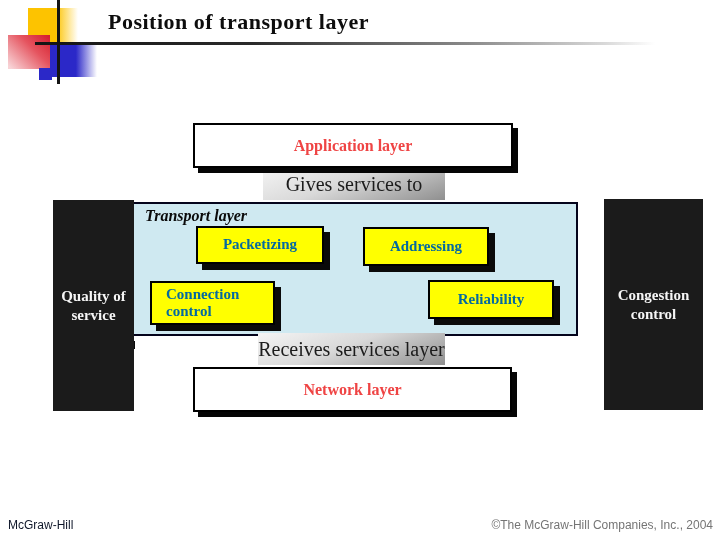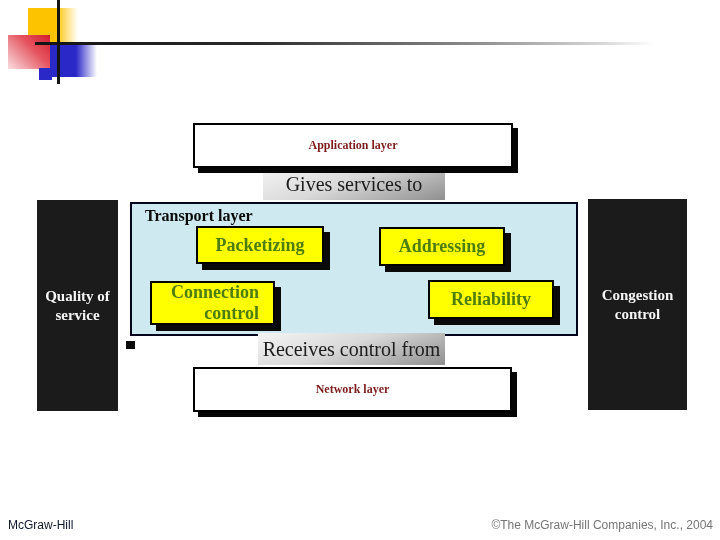--- a/index.html
+++ b/index.html
@@ -16,41 +16,41 @@
     background:linear-gradient(90deg,#2b28c8 0%,#2b28c8 55%,#ffffff 100%);}
   .deco-blue-tab{position:absolute;left:39px;top:68px;width:13px;height:12px;background:#2b28c8;}
   .deco-vline{position:absolute;left:57px;top:0;width:3px;height:84px;background:#141414;}
   .deco-hrule{position:absolute;left:35px;top:42px;width:620px;height:3px;
     background:linear-gradient(90deg,#141414 0%,#2a2a2a 35%,#8a8a8a 70%,#d9d9d9 92%,rgba(255,255,255,0) 100%);}
   
   .slide-title{position:absolute;left:108px;top:9px;font-size:22px;font-weight:bold;color:#0d0d0d;letter-spacing:0.5px;}
   
   .layerbox{position:absolute;background:#ffffff;border:2px solid #000;
     box-shadow:5px 5px 0 #050505;display:flex;align-items:center;justify-content:center;
-    font-weight:bold;font-size:12px;color:#7f1d1d;z-index:4;}
+    font-weight:bold;font-size:16px;color:#ef4444;z-index:4;}
   .connector{position:absolute;display:flex;align-items:center;justify-content:center;
     background:linear-gradient(160deg,#f4f4f4 0%,#d9d9d9 45%,#8f8f8f 100%);
     font-size:20px;color:#1c1c1c;z-index:3;}
   .transport{position:absolute;left:130px;top:202px;width:448px;height:134px;
     background:#cfe9f1;border:2px solid #04041c;box-sizing:border-box;z-index:2;}
-  .transport-label{position:absolute;left:13px;top:3px;font-size:16px;font-weight:bold;color:#0a0a0a;}
+  .transport-label{position:absolute;left:13px;top:3px;font-size:16px;font-weight:bold;color:#0a0a0a;font-style:italic;}
   .transport-notch{position:absolute;left:126px;top:341px;width:9px;height:8px;background:#0a0a0a;z-index:1;}
   .servicebox{position:absolute;background:#ffff00;border:2px solid #000;
     box-shadow:6px 6px 0 #0a0a0a;display:flex;align-items:center;justify-content:center;
-    text-align:right;font-weight:bold;font-size:18px;color:#4d7c0f;line-height:1.15;z-index:5;box-sizing:border-box;}
+    text-align:left;font-weight:bold;font-size:15px;color:#0369a1;line-height:1.15;z-index:5;box-sizing:border-box;}
   .pillar{position:absolute;width:81px;height:211px;background:#1b1b1b;
     display:flex;align-items:center;justify-content:center;text-align:center;
-    color:#f5f5f5;font-weight:bold;font-size:15px;line-height:1.25;z-index:4;}
+    color:#f5f5f5;font-weight:bold;font-size:15px;line-height:1.25;z-index:4;margin-left:16px;}
   
   .box-app{left:193px;top:123px;width:316px;height:41px;}
   .box-net{left:193px;top:367px;width:315px;height:41px;}
   .conn-gives{left:263px;top:168px;width:182px;height:32px;}
   .conn-receives{left:258px;top:333px;width:187px;height:32px;}
   .svc-packetizing{left:196px;top:226px;width:128px;height:38px;}
-  .svc-addressing{left:379px;top:227px;width:126px;height:39px;}
+  .svc-addressing{left:363px;top:227px;width:126px;height:39px;}
   .svc-connection{left:150px;top:281px;width:125px;height:44px;padding:8px 14px;}
   .svc-reliability{left:428px;top:280px;width:126px;height:39px;}
   .pillar-left{left:37px;top:200px;}
   .pillar-right{left:588px;top:199px;width:99px;}
   
   .footer-left{position:absolute;left:8px;top:518px;font-family:"Liberation Sans",sans-serif;
     font-size:12px;color:#0f172a;}
   .footer-right{position:absolute;right:7px;top:518px;font-family:"Liberation Sans",sans-serif;
     font-size:12px;color:#757575;}
 </style>
@@ -59,20 +59,21 @@
 
 <div id="slide">
 
   <div class="deco-yellow"></div>
   <div class="deco-red"></div>
   <div class="deco-blue-main"></div>
   <div class="deco-blue-tab"></div>
   <div class="deco-hrule"></div>
   <div class="deco-vline"></div>
 
+  <div class="slide-title">Position of transport layer</div>
 
   <div class="layerbox box-app">
     <span>Application layer</span>
   </div>
 
   <div class="connector conn-gives">
     <span>Gives services to</span>
   </div>
 
   <div class="transport-notch"></div>
@@ -94,21 +95,21 @@
   </div>
 
   <div class="pillar pillar-left">
     <span>Quality of service</span>
   </div>
   <div class="pillar pillar-right">
     <span>Congestion control</span>
   </div>
 
   <div class="connector conn-receives">
-    <span>Receives control from</span>
+    <span>Receives services layer</span>
   </div>
 
   <div class="layerbox box-net">
     <span>Network layer</span>
   </div>
 
   <div class="footer-left">McGraw-Hill</div>
   <div class="footer-right">©The McGraw-Hill Companies, Inc., 2004</div>
 
 </div>

